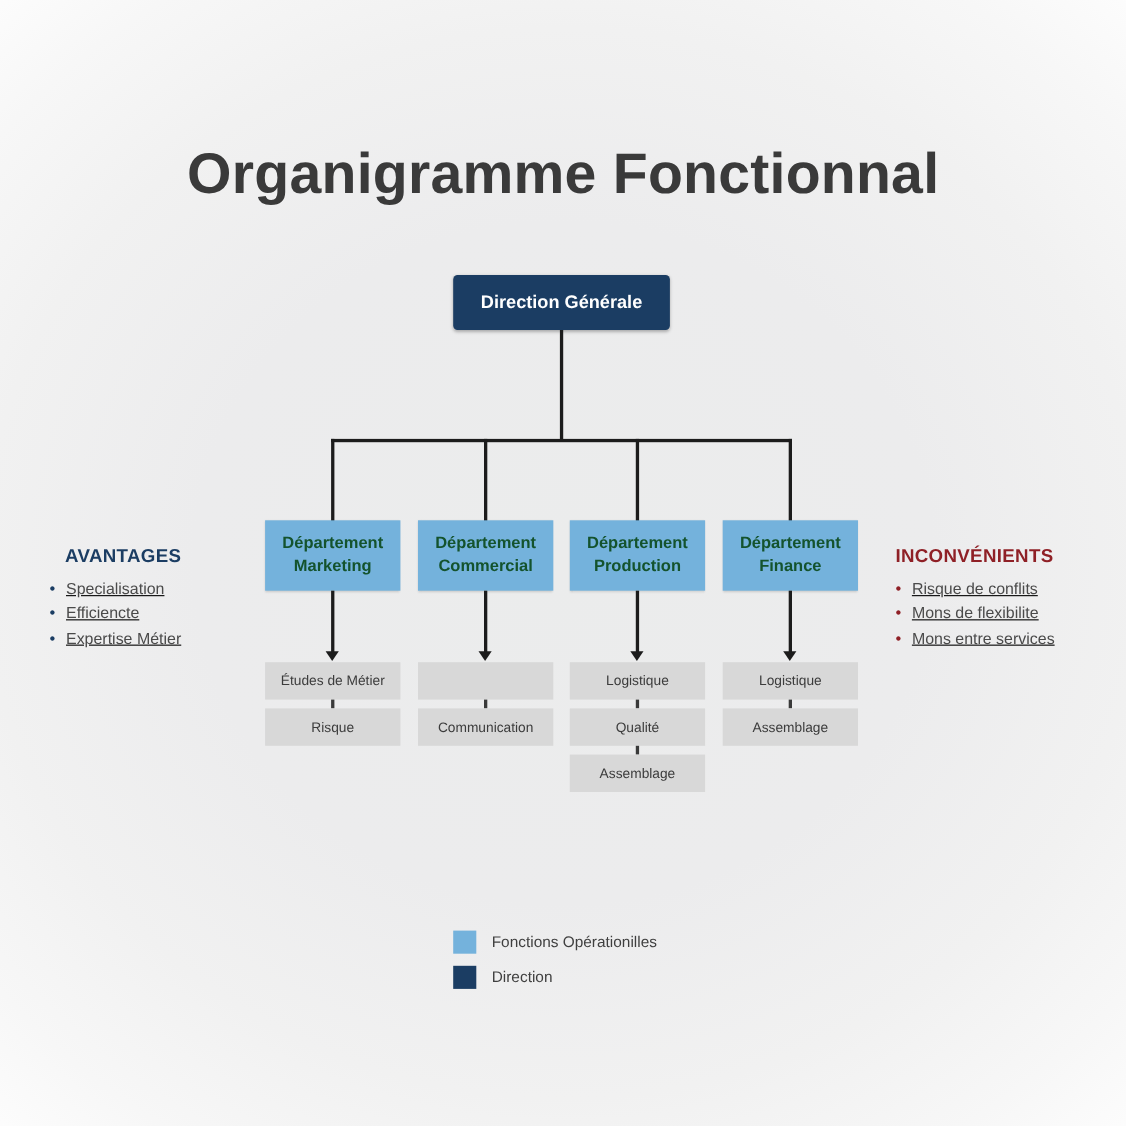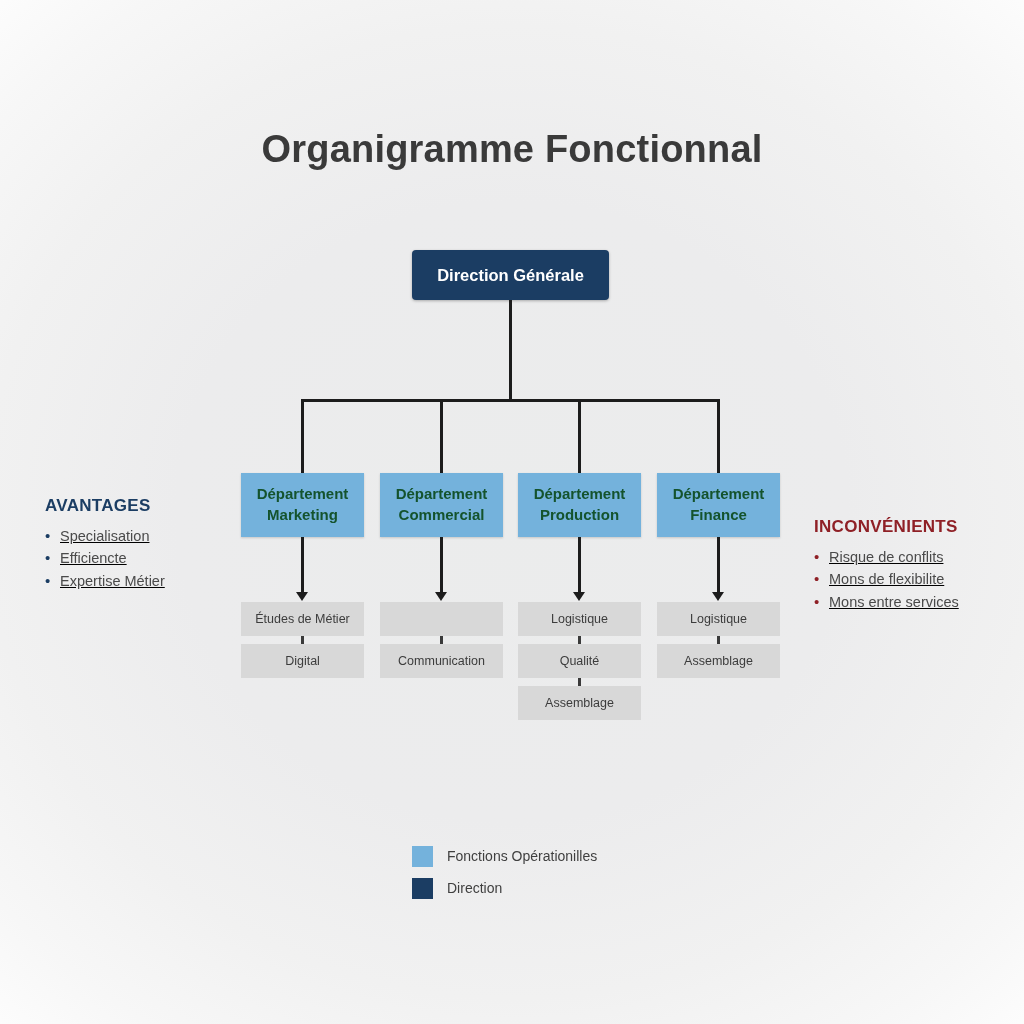--- a/index.html
+++ b/index.html
@@ -11,21 +11,21 @@
   #canvas{
     position:relative;width:1024px;height:1024px;
     background:
       radial-gradient(ellipse 78% 72% at 50% 50%, #ebecec 0%, #ececed 42%, #f1f1f1 66%, #f7f7f7 83%, #fcfcfc 94%, #ffffff 100%);
   }
 
   
   #title{
     position:absolute;left:0;top:128px;width:1024px;
     text-align:center;
-    font-size:38px;font-weight:bold;
+    font-size:52px;font-weight:bold;
     color:#3a3a3a;
     letter-spacing:.2px;
   }
 
   
   .node{
     position:absolute;box-sizing:border-box;
     display:flex;align-items:center;justify-content:center;
     text-align:center;
   }
@@ -75,23 +75,23 @@
     color:#4a4a4a;
     position:relative;padding-left:15px;
     white-space:nowrap;
   }
   .side-list li::before{
     content:"\2022";
     position:absolute;left:0;top:-1px;
     font-size:15px;
   }
   #adv-panel{left:45px;top:496px;}
-  #adv-panel .side-title{color:#1b3d63;}
+  #adv-panel .side-title{color:#1b3d63;text-align:right;}
   #adv-panel .side-list li::before{color:#1b3d63;}
-  #inc-panel{left:814px;top:496px;margin-top:21px;}
+  #inc-panel{left:814px;top:496px;}
   #inc-panel .side-title{color:#8f2026;}
   #inc-panel .side-list li::before{color:#8f2026;}
 
   
   #legend{position:absolute;left:412px;top:840px;}
   .legend-row{display:flex;align-items:center;height:32px;}
   .legend-swatch{width:21px;height:21px;margin-right:14px;flex:0 0 auto;}
   .legend-label{font-size:14px;color:#3f3f3f;white-space:nowrap;}
 </style>
 </head>
@@ -144,21 +144,21 @@
   <div class="arrow-head" style="left:573px;top:592px;"></div>
 
   <div class="v-line" style="left:717px;top:537px;height:57px;"></div>
   <div class="arrow-head" style="left:712px;top:592px;"></div>
 
   <div class="node sub-node" style="left:241px;top:602px;width:123px;height:34px;">
     <span>Études de Métier</span>
   </div>
   <div class="stub" style="left:301px;top:636px;height:8px;"></div>
   <div class="node sub-node" style="left:241px;top:644px;width:123px;height:34px;">
-    <span>Digital</span>
+    <span>Risque</span>
   </div>
 
   <div class="node sub-node" style="left:380px;top:602px;width:123px;height:34px;">
     <span></span>
   </div>
   <div class="stub" style="left:440px;top:636px;height:8px;"></div>
   <div class="node sub-node" style="left:380px;top:644px;width:123px;height:34px;">
     <span>Communication</span>
   </div>
 

